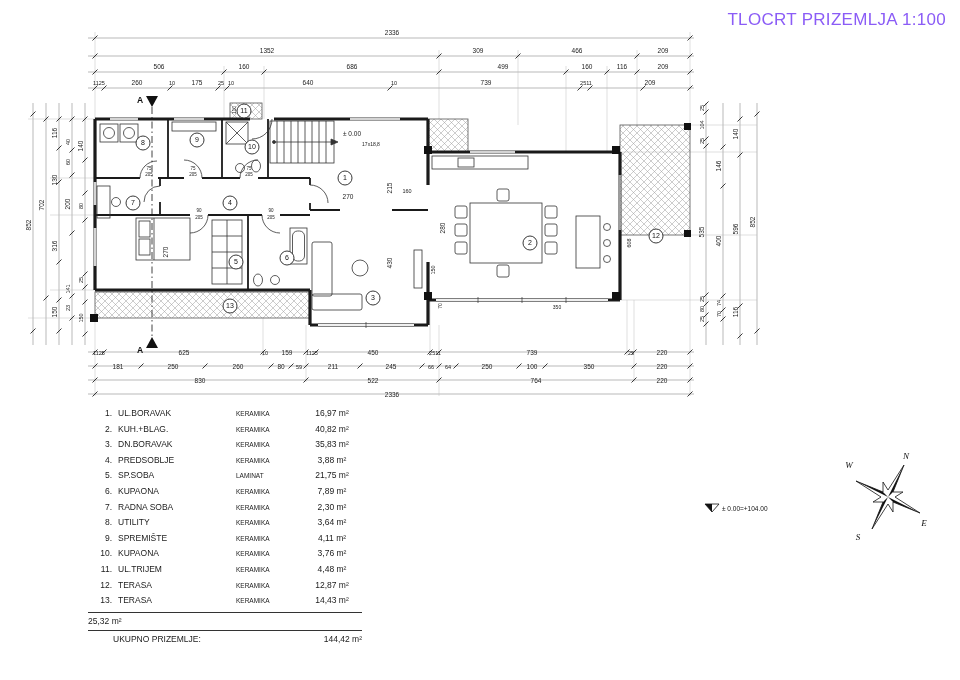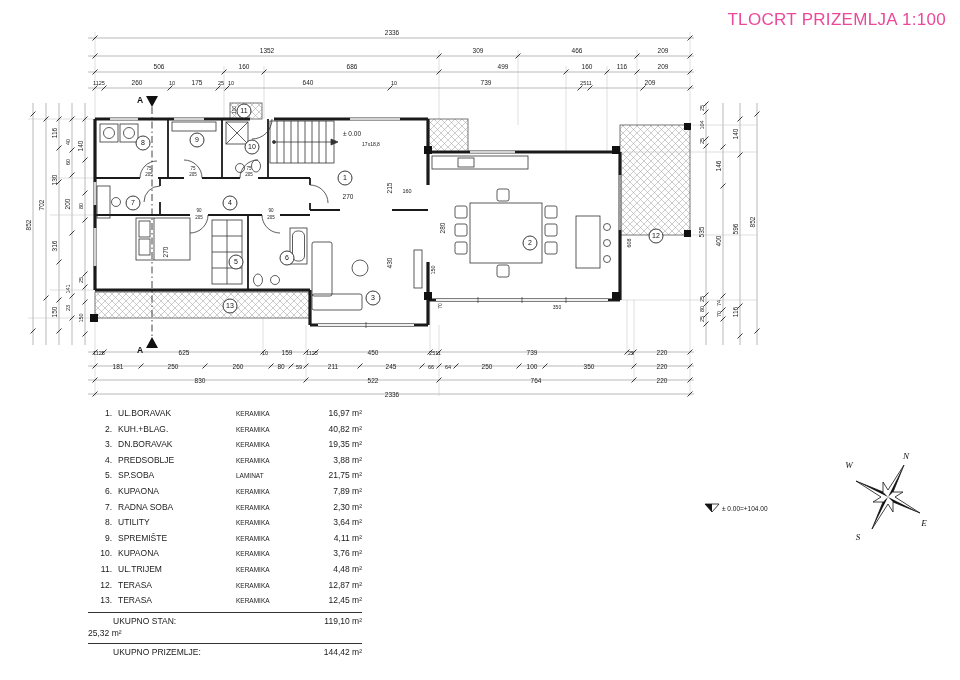--- a/index.html
+++ b/index.html
@@ -1,18 +1,18 @@
 <!DOCTYPE html>
 <html><head>
 <meta charset="utf-8">
 <style>
   html,body{margin:0;padding:0}
   body{width:960px;height:680px;background:#fff;position:relative;overflow:hidden;
        font-family:"Liberation Sans",sans-serif;color:#1a1a1a}
-  .title{position:absolute;top:10px;right:14px;font-size:17px;letter-spacing:.3px;color:#ec4899}
+  .title{position:absolute;top:10px;right:14px;font-size:17px;letter-spacing:.3px;color:#8b5cf6}
   svg{position:absolute;left:0;top:0}
   .walls{stroke:#1a1a1a;stroke-width:3.2;fill:none;stroke-linecap:butt}
   .iwalls{stroke:#1a1a1a;stroke-width:1.8;fill:none}
   .thin{stroke:#333;stroke-width:.8;fill:none}
   .glass{stroke:#333;stroke-width:.7;fill:none}
   .chains{stroke:#8a8a8a;stroke-width:.6;fill:none}
   .ext{stroke:#bdbdbd;stroke-width:.5;fill:none}
   .tick{stroke:#222;stroke-width:.9}
   .hatchrect{fill:url(#hatch);stroke:#555;stroke-width:.8}
   .pillar{fill:#111;stroke:none}
@@ -22,21 +22,21 @@
   .seclabel{font-family:"Liberation Sans",sans-serif;font-size:8.5px;font-weight:bold;fill:#111;text-anchor:middle}
   .compass-label{font-family:"Liberation Serif",serif;font-style:italic;font-size:9px;fill:#111;text-anchor:middle}
   .elev{font-family:"Liberation Sans",sans-serif;font-size:6.5px;fill:#111}
   .sec{stroke:#111;stroke-width:.8;fill:none;stroke-dasharray:7 3 1.5 3}
   .legend{position:absolute;left:88px;top:406px;width:274px}
   .legend-heading{font-size:13px;margin:0 0 15px 36px;letter-spacing:.3px}
   .lrow{display:flex;align-items:baseline;font-size:8.5px;line-height:14.6px}
   .lrow .num{width:24px;text-align:right;padding-right:6px}
   .lrow .nm{width:118px}
   .lrow .mat{width:66px;font-size:6.5px}
-  .lrow .ar{flex:1;text-align:right}
+  .lrow .ar{flex:1;text-align:center}
   .totline{border-top:1px solid #333;margin:3px 0 2px 0}
   .trow{display:flex;font-size:8.5px;line-height:12.5px}
   .trow .lbl{margin-left:25px;flex:1}
   .trow .val{text-align:right}
 </style>
 </head>
 <body>
 
 <div class="title">TLOCRT PRIZEMLJA 1:100</div>
 
@@ -477,21 +477,21 @@
       <div class="lrow">
         <span class="num">2.</span>
         <span class="nm">KUH.+BLAG.</span>
         <span class="mat">KERAMIKA</span>
         <span class="ar">40,82 m²</span>
       </div>
       <div class="lrow">
         <span class="num">3.</span>
         <span class="nm">DN.BORAVAK</span>
         <span class="mat">KERAMIKA</span>
-        <span class="ar">19,35 m²</span>
+        <span class="ar">35,83 m²</span>
       </div>
       <div class="lrow">
         <span class="num">4.</span>
         <span class="nm">PREDSOBLJE</span>
         <span class="mat">KERAMIKA</span>
         <span class="ar">3,88 m²</span>
       </div>
       <div class="lrow">
         <span class="num">5.</span>
         <span class="nm">SP.SOBA</span>
@@ -537,29 +537,25 @@
       <div class="lrow">
         <span class="num">12.</span>
         <span class="nm">TERASA</span>
         <span class="mat">KERAMIKA</span>
         <span class="ar">12,87 m²</span>
       </div>
       <div class="lrow">
         <span class="num">13.</span>
         <span class="nm">TERASA</span>
         <span class="mat">KERAMIKA</span>
-        <span class="ar">12,45 m²</span>
+        <span class="ar">14,43 m²</span>
       </div>
     </div>
   <div class="totline"></div>
   <div id="legend-totals">
-      <div class="trow">
-        <span class="lbl">UKUPNO STAN:</span>
-        <span class="val">119,10 m²</span>
-      </div>
       <div class="trow">
         <span class="val">25,32 m²</span>
       </div>
     </div>
   <div class="totline"></div>
   <div id="legend-grand">
       <div class="trow">
         <span class="lbl">UKUPNO PRIZEMLJE:</span>
         <span class="val">144,42 m²</span>
       </div>

